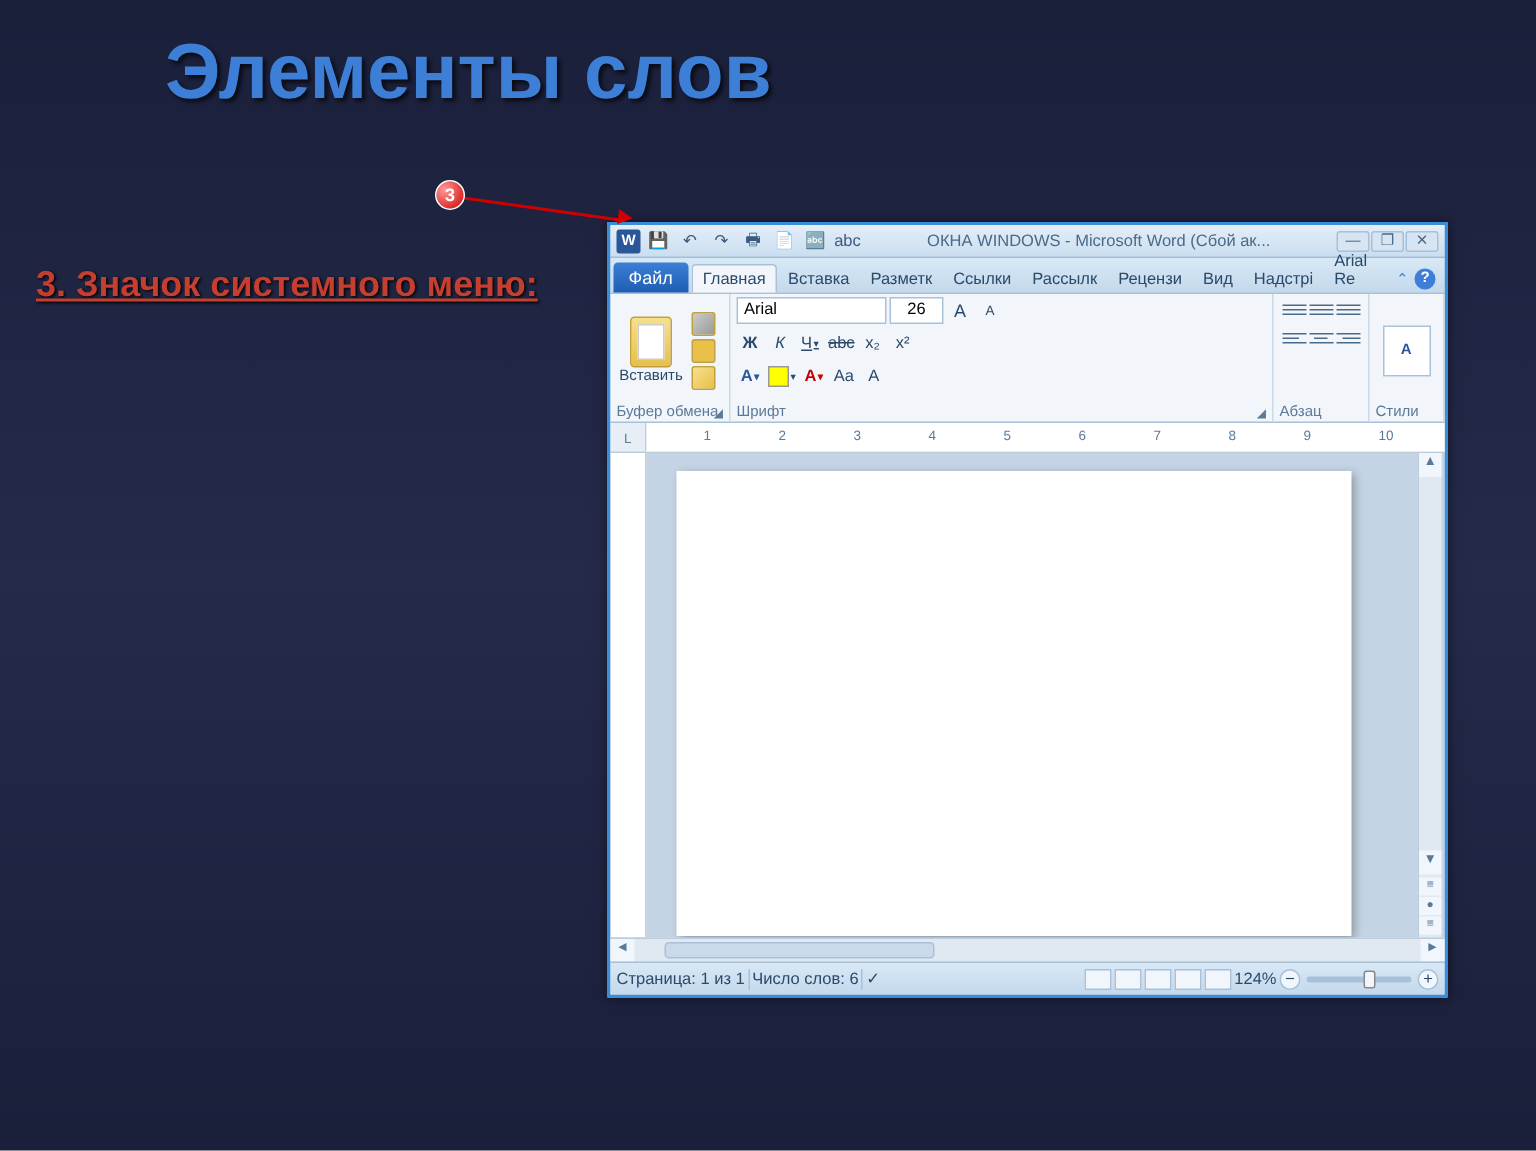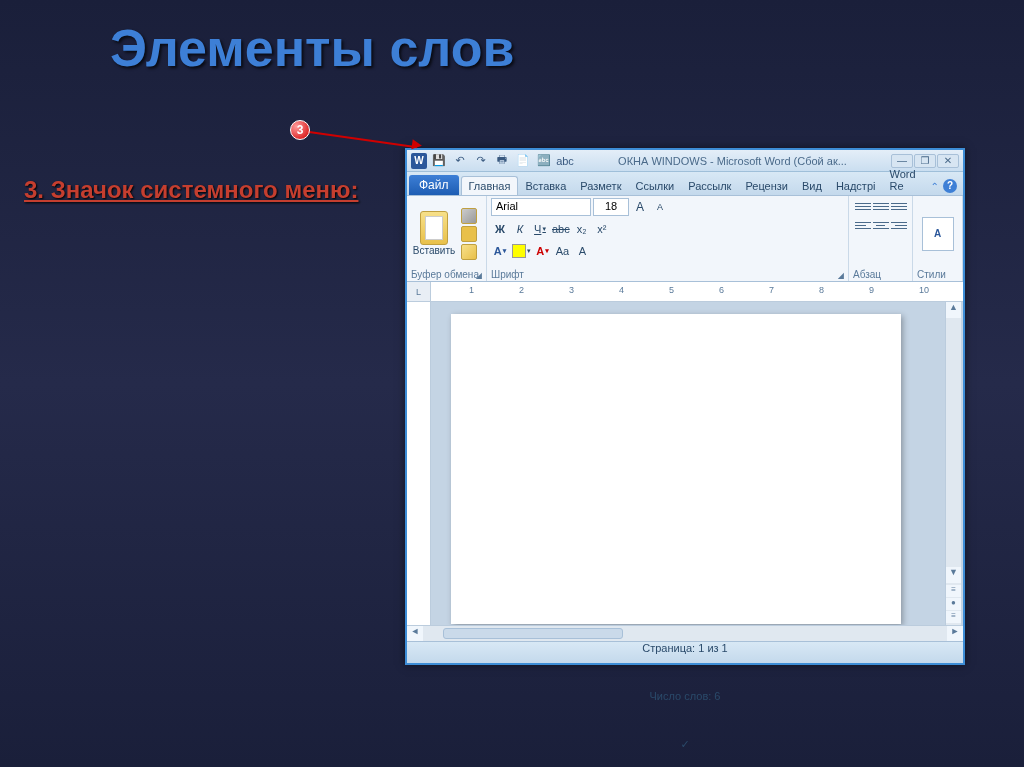--- a/index.html
+++ b/index.html
@@ -284,23 +284,22 @@
   .hs-thumb{position:absolute;left:20px;width:180px;top:2px;bottom:2px;background:#cadaea;border:1px solid #a8c0d8;border-radius:3px;}
 
   .status-bar {
     height: 22px;
     background: linear-gradient(to bottom,#d8e8f5,#c4d9ec);
     display:flex;
     align-items:center;
     font-size: 11px;
     color:#2a4a6a;
     padding: 0 4px;
-    gap:18px;
+    gap:2px;
     border-top:1px solid #a8c0d8;
-    flex-direction:column;
   }
   .status-sep{width:1px;height:14px;background:#a8c0d8;}
   .status-spacer{flex:1;}
   .view-btn{width:18px;height:14px;border:1px solid #a8c0d8;background:#f0f6fc;}
   .zoom-ctrl{display:flex;align-items:center;gap:4px;}
   .zoom-btn{width:14px;height:14px;border:1px solid #a8c0d8;border-radius:50%;background:#f0f6fc;text-align:center;line-height:12px;font-size:11px;}
   .zoom-slider{width:70px;height:4px;background:#a8c0d8;border-radius:2px;position:relative;}
   .zoom-slider-thumb{position:absolute;width:8px;height:12px;background:#f0f6fc;border:1px solid #888;top:-4px;left:38px;border-radius:2px;}
 </style>
 </head>
@@ -338,21 +337,21 @@
   <div class="tab-strip">
     <div class="file-tab">Файл</div>
     <div class="tab active">Главная</div>
     <div class="tab">Вставка</div>
     <div class="tab">Разметк</div>
     <div class="tab">Ссылки</div>
     <div class="tab">Рассылк</div>
     <div class="tab">Рецензи</div>
     <div class="tab">Вид</div>
     <div class="tab">Надстрі</div>
-    <div class="tab">Word Re</div>
+    <div class="tab">Arial Re</div>
     <div class="tab-help">
       <span style="color:#3d7fd6;font-size:10px;">⌃</span>
       <div class="help-circle">?</div>
     </div>
   </div>
 
   <div class="ribbon">
 
     <div class="ribbon-group" style="width:80px;">
       <div class="group-body">
@@ -369,21 +368,21 @@
       <div class="group-label">
         <span>Буфер обмена</span>
         <span class="launcher">◢</span>
       </div>
     </div>
 
     <div class="ribbon-group font-group">
       <div class="group-body" style="flex-direction:column;align-items:stretch;gap:2px;">
         <div class="font-row">
           <div class="font-name">Arial</div>
-          <div class="font-size">18</div>
+          <div class="font-size">26</div>
           <div class="fbtn" style="font-size:12px;">A</div>
           <div class="fbtn" style="font-size:9px;">A</div>
         </div>
         <div class="font-row">
           <div class="fbtn b">Ж</div>
           <div class="fbtn i">К</div>
           <div class="fbtn u">
               <span>Ч</span>
               <span class="dd">▾</span>
             </div>

